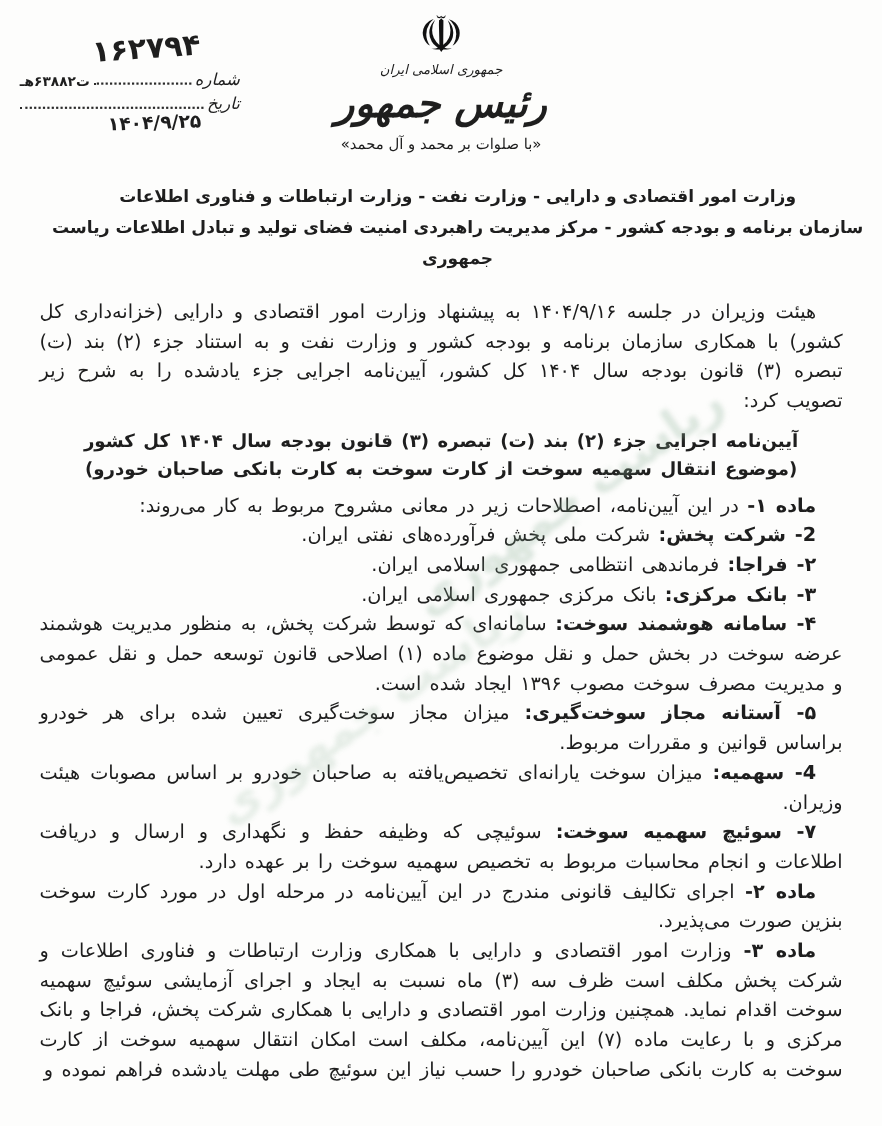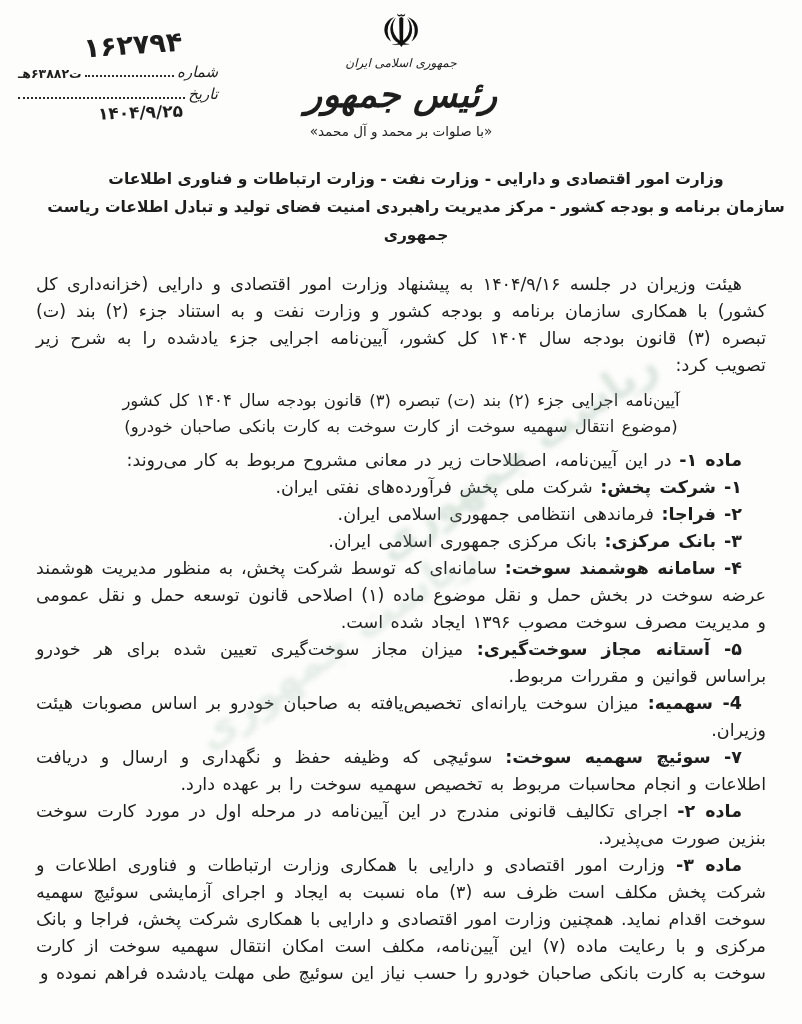--- a/index.html
+++ b/index.html
@@ -72,21 +72,21 @@
   .body{
     padding:0 36px;margin-top:22px;
     font-size:17.5px;line-height:27px;
     text-align:justify;text-align-last:right;
     word-spacing:2px;
   }
   .body p{margin:0;text-indent:24px;}
   .lead{font-weight:700;}
   .decree-title{
     text-align:center;text-align-last:center;
-    font-weight:400;font-size:16.5px;line-height:26px;
+    font-weight:700;font-size:16.5px;line-height:26px;
     margin:9px 0 7px 0;
   }
   .decree-title div{text-indent:0;}
 </style>
 </head>
 <body>
 
 <div class="page">
 
   <div class="watermark wm1">ریاست جمهوری</div>
@@ -123,21 +123,21 @@
 
     <p>هیئت وزیران در جلسه ۱۴۰۴/۹/۱۶ به پیشنهاد وزارت امور اقتصادی و دارایی (خزانه‌داری کل کشور) با همکاری سازمان برنامه و بودجه کشور و وزارت نفت و به استناد جزء (۲) بند (ت) تبصره (۳) قانون بودجه سال ۱۴۰۴ کل کشور، آیین‌نامه اجرایی جزء یادشده را به شرح زیر تصویب کرد:</p>
 
     <div class="decree-title">
       <div>آیین‌نامه اجرایی جزء (۲) بند (ت) تبصره (۳) قانون بودجه سال ۱۴۰۴ کل کشور</div>
       <div>(موضوع انتقال سهمیه سوخت از کارت سوخت به کارت بانکی صاحبان خودرو)</div>
     </div>
 
     <p><span class="lead">ماده ۱-</span><span> در این آیین‌نامه، اصطلاحات زیر در معانی مشروح مربوط به کار می‌روند:</span></p>
 
-    <p><span class="lead">۱- شرکت پخش:</span><span> شرکت ملی پخش فرآورده‌های نفتی ایران.</span></p>
+    <p><span class="lead">2- شرکت پخش:</span><span> شرکت ملی پخش فرآورده‌های نفتی ایران.</span></p>
 
     <p><span class="lead">۲- فراجا:</span><span> فرماندهی انتظامی جمهوری اسلامی ایران.</span></p>
 
     <p><span class="lead">۳- بانک مرکزی:</span><span> بانک مرکزی جمهوری اسلامی ایران.</span></p>
 
     <p><span class="lead">۴- سامانه هوشمند سوخت:</span><span> سامانه‌ای که توسط شرکت پخش، به منظور مدیریت هوشمند عرضه سوخت در بخش حمل و نقل موضوع ماده (۱) اصلاحی قانون توسعه حمل و نقل عمومی و مدیریت مصرف سوخت مصوب ۱۳۹۶ ایجاد شده است.</span></p>
 
     <p><span class="lead">۵- آستانه مجاز سوخت‌گیری:</span><span> میزان مجاز سوخت‌گیری تعیین شده برای هر خودرو براساس قوانین و مقررات مربوط.</span></p>
 
     <p><span class="lead">4- سهمیه:</span><span> میزان سوخت یارانه‌ای تخصیص‌یافته به صاحبان خودرو بر اساس مصوبات هیئت وزیران.</span></p>

